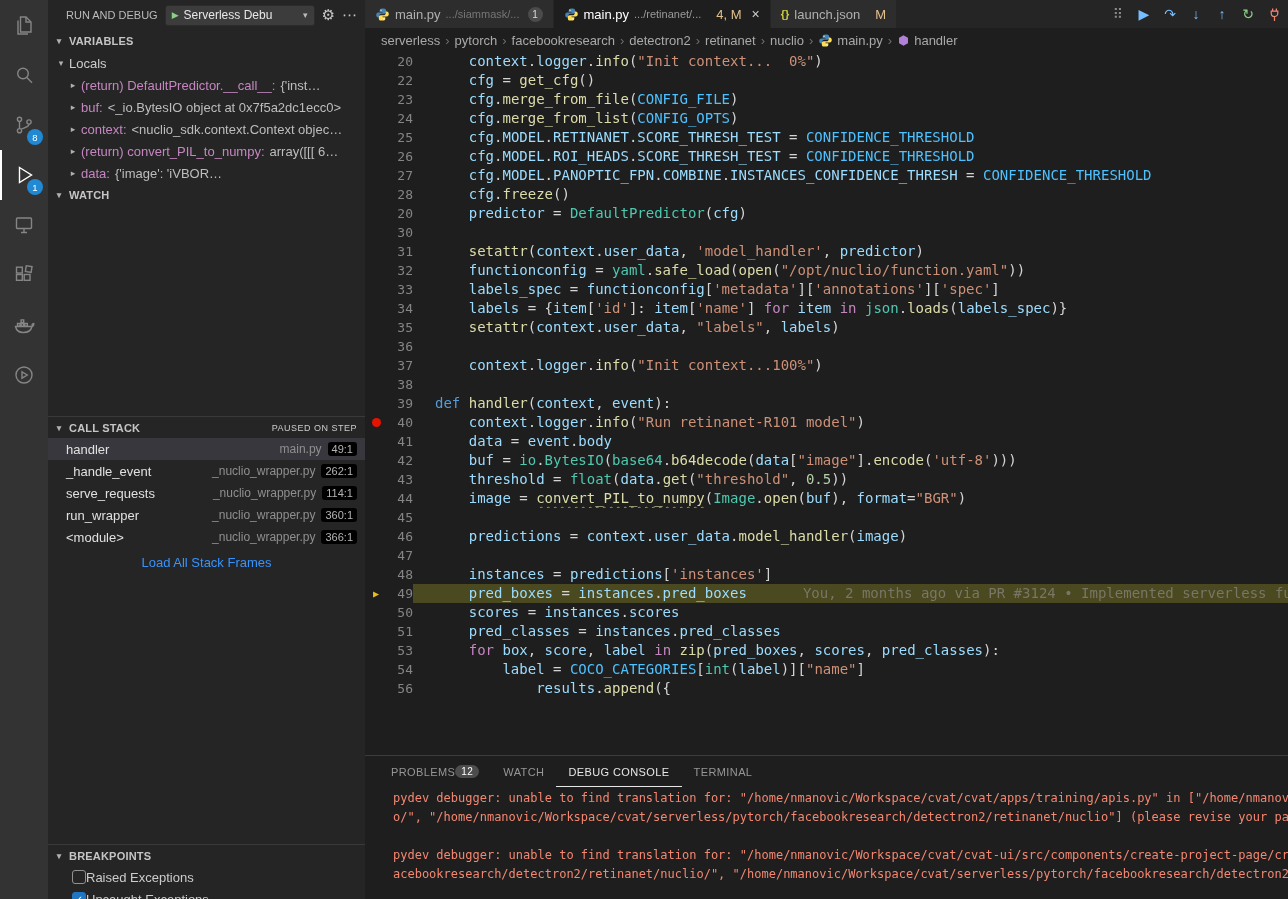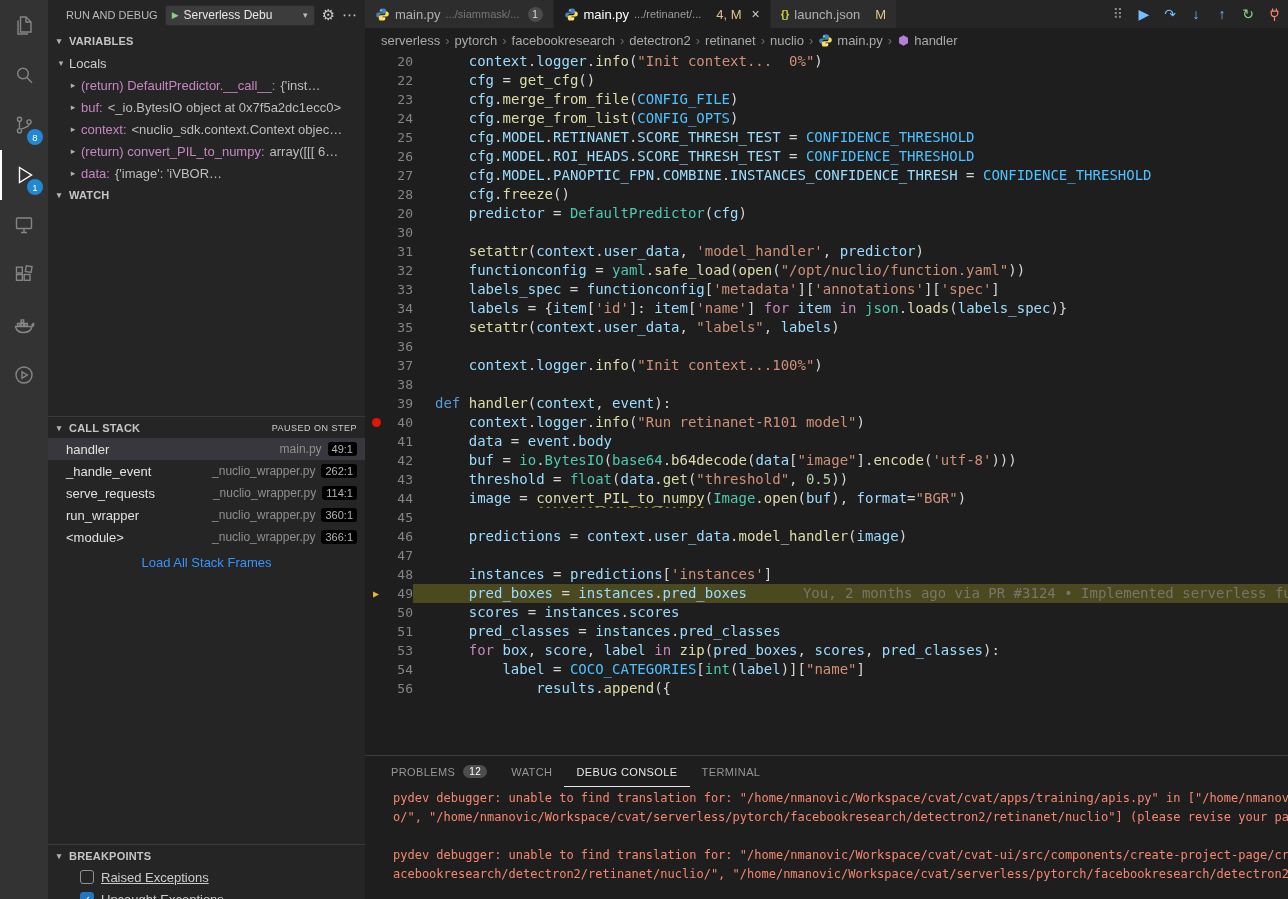--- a/index.html
+++ b/index.html
@@ -35,21 +35,21 @@
   .var-value { color:#bdbdbd; overflow:hidden; }
   .frame-row { height:22px; display:flex; align-items:center; padding:0 8px 0 18px; white-space:nowrap; cursor:pointer; }
   .frame-row.selected { background:#37373d; }
   .frame-name { color:#e0e0e0; }
   .frame-file { margin-left:auto; color:#8f8f8f; font-size:12px; }
   .frame-pos { margin-left:6px; color:#b5b5b5; background:#000000; border-radius:3px; font-size:11px; padding:1px 4px; }
   .paused { margin-left:auto; font-size:9px; font-weight:normal; color:#cccccc; letter-spacing:.5px; padding-right:8px; }
   .load-all { color:#3794ff; font-size:13px; text-align:center; padding-top:7px; cursor:pointer; }
   .abs-callstack { position:absolute; top:416px; left:0; right:0; }
   .abs-breakpoints { position:absolute; top:844px; left:0; right:0; }
-  .bp-row { height:22px; display:flex; align-items:center; gap:7px; padding-left:32px; cursor:pointer;text-decoration:underline; }
+  .bp-row { height:22px; display:flex; align-items:center; padding-left:24px; cursor:pointer; }
   .checkbox { width:14px; height:14px; border:1px solid #919191; border-radius:3px; background:transparent; flex:none;
               display:flex; align-items:center; justify-content:center; font-size:10px; color:#fff; }
   .checkbox.checked { background:#1f77c4; border-color:#1f77c4; }
 
   
   .main { flex:1; min-width:0; display:flex; flex-direction:column; position:relative; }
   .tabbar { height:28px; background:#252526; display:flex; flex:none; }
   .tab { display:flex; align-items:center; gap:5px; padding:0 10px; font-size:13px; background:#2d2d2d; color:#b0b0b0;
          border-right:1px solid #252526; cursor:pointer; white-space:nowrap; }
   .tab.active { background:#1e1e1e; color:#ffffff; }
@@ -76,21 +76,21 @@
   .exec-arrow { color:#e8bf1b; font-size:10px; }
   .blame { color:#797668; margin-left:56px; }
   .tok-p { color:var(--tok-p); } .tok-v { color:var(--tok-v); } .tok-f { color:var(--tok-f); }
   .tok-s { color:var(--tok-s); } .tok-n { color:var(--tok-n); } .tok-k { color:var(--tok-k); }
   .tok-c { color:var(--tok-c); } .tok-t { color:var(--tok-t); } .tok-C { color:var(--tok-C); }
   .tok-fu { color:var(--tok-fu); text-decoration:underline wavy #b8a200 1px; text-underline-offset:3px; }
 
   
   .panel { height:144px; flex:none; border-top:1px solid #3c3c3c; background:#1e1e1e; display:flex; flex-direction:column; }
   .panel-tabs { height:31px; flex:none; display:flex; align-items:center; padding-left:14px; }
-  .ptab { height:100%; display:flex; align-items:center; gap:8px; padding:0 12px; font-size:11px; letter-spacing:.4px;
+  .ptab { height:100%; display:flex; align-items:center; gap:0; padding:0 12px; font-size:11px; letter-spacing:.4px;
           color:#969696; cursor:pointer; }
   .ptab.active { color:#e7e7e7; box-shadow: inset 0 -1px 0 #e7e7e7; }
   .pbadge { background:#4d4d4d; color:#ffffff; border-radius:9px; font-size:10px; padding:1px 6px; }
   .console { flex:1; overflow:hidden; padding:2px 0 0 28px; font-family:"DejaVu Sans Mono","Liberation Mono",monospace;
              font-size:12px; line-height:19px; color:#f48771; white-space:pre; }
 
   
   .debug-toolbar { position:absolute; top:2px; left:1108px; height:24px; display:flex; align-items:center; gap:6px; z-index:5; }
   .dtb-item { width:20px; height:20px; display:flex; align-items:center; justify-content:center; font-size:14px; cursor:pointer; }
   .dtb-item svg.plug { stroke:#f48771; fill:none; stroke-width:1.3; }

